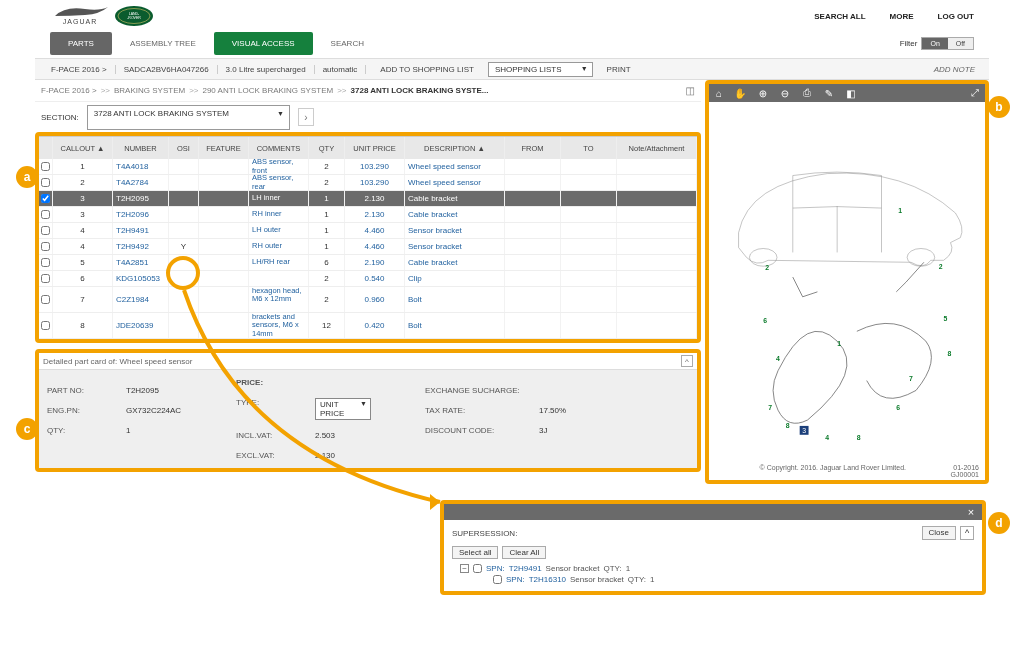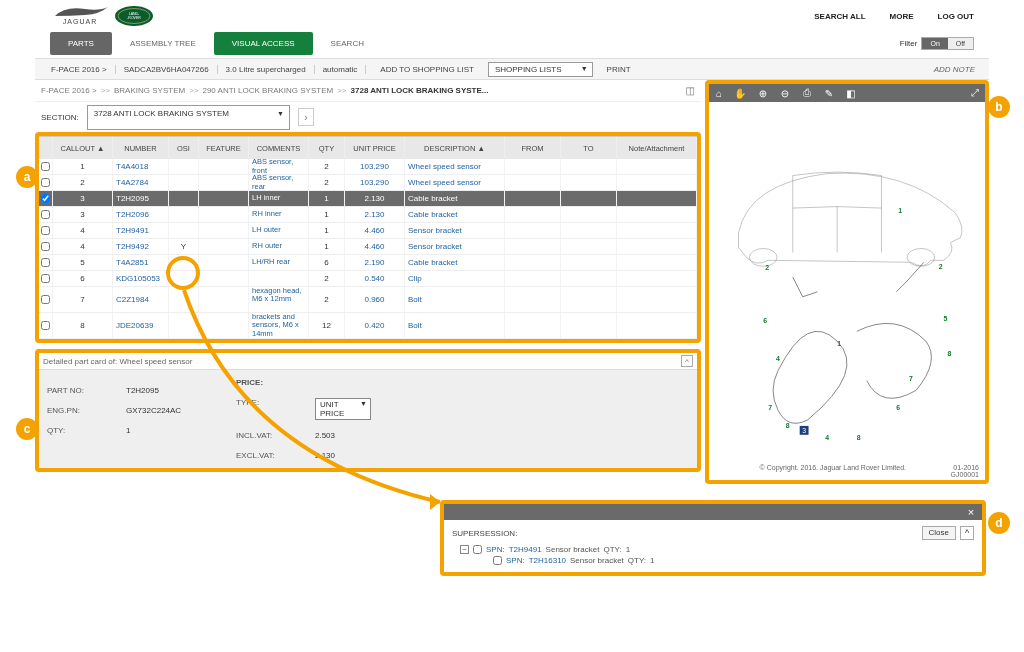--- a/index.html
+++ b/index.html
@@ -454,20 +454,34 @@
             </div>
           <div class="detail-pair">
               <span class="lbl">INCL.VAT:</span>
               <span>2.503</span>
             </div>
           <div class="detail-pair">
               <span class="lbl">EXCL.VAT:</span>
               <span>2.130</span>
             </div>
         </div>
+        <div class="detail-col">
+          <div class="detail-pair" style="grid-template-columns:110px 50px;">
+              <span class="lbl">EXCHANGE SUCHARGE:</span>
+              <span></span>
+            </div>
+          <div class="detail-pair" style="grid-template-columns:110px 50px;">
+              <span class="lbl">TAX RATE:</span>
+              <span>17.50%</span>
+            </div>
+          <div class="detail-pair" style="grid-template-columns:110px 50px;">
+              <span class="lbl">DISCOUNT CODE:</span>
+              <span>3J</span>
+            </div>
+        </div>
       </div>
     </div>
 
   </div>
 
   <div class="right-col">
     <div class="ann-box-b">
       <div class="viewer-tb">
         <span class="ico">⌂</span>
         <span class="ico">✋</span>
@@ -533,20 +547,24 @@
     <span class="x">×</span>
   </div>
   <div class="popup-body">
     <div class="popup-title-row">
       <span class="popup-title">SUPERSESSION:</span>
       <div class="popup-btns">
         <span class="popup-btn">Close</span>
         <span class="popup-exp">^</span>
       </div>
     </div>
+    <div class="popup-actions">
+      <span class="popup-btn">Select all</span>
+      <span class="popup-btn">Clear All</span>
+    </div>
     <div class="popup-tree" id="popup-tree">
         <div class="tree-row" style="padding-left: 0px;">
           <span class="tree-toggle">−</span>
           <input type="checkbox" class="tree-cb" style="">
           <span class="spn">SPN:</span>
           <span class="spn">T2H9491</span>
           <span>Sensor bracket</span>
           <span>QTY:</span>
           <span>1</span>
         </div>

